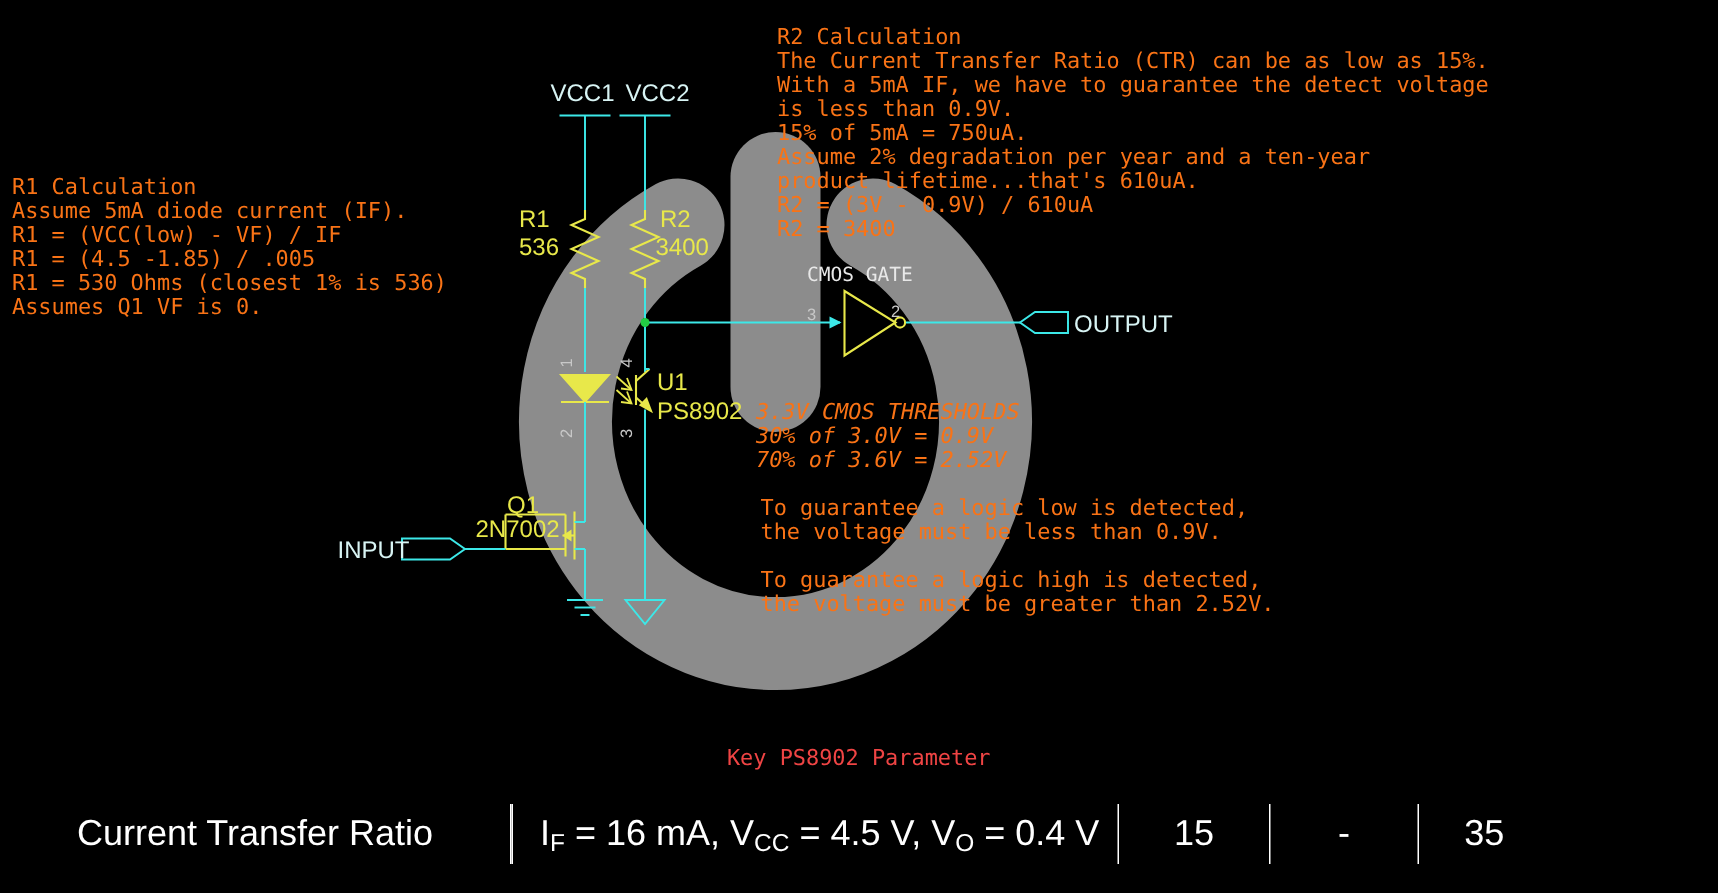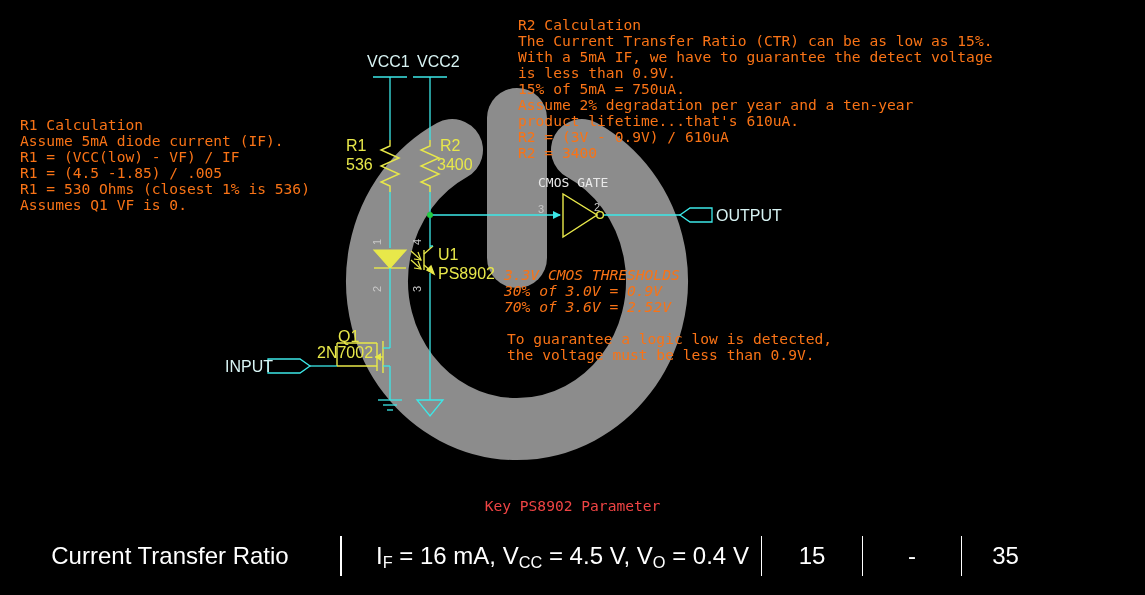--- a/index.html
+++ b/index.html
@@ -35,21 +35,21 @@
   
   .note {
     position: absolute;
     white-space: pre;
     font-family: "DejaVu Sans Mono", "Liberation Mono", monospace;
     font-size: 14.6px;
     line-height: 16px;
     letter-spacing: 0px;
     color: #f97316;
   }
-  .note.r1calc { left: 8px;   top: 117px; margin-left: 12px; }
+  .note.r1calc { left: 8px;   top: 117px; }
   .note.r2calc { left: 518px; top: 17px;  }
   .note.cmos   { left: 504px; top: 267px; font-style: italic; }
   .note.low    { left: 507px; top: 331px; }
   .note.high   { left: 507px; top: 379px; }
 
   .caption {
     position: absolute;
     left: 0; right: 0;
     top: 497px;
     text-align: center;
@@ -73,21 +73,21 @@
   #param-table .cell {
     display: flex;
     align-items: center;
     justify-content: center;
     height: 40px;
     font-size: 24px;
     white-space: nowrap;
   }
   #param-table .c-name  { width: 340px; }
   #param-table .c-sym   { width: 135px; }
-  #param-table .c-cond  { width: 385px; justify-content: flex-start; padding-left: 34px; }
+  #param-table .c-cond  { width: 385px; justify-content: flex-start; padding-left: 18px; }
   #param-table .c-min   { width: 100px; }
   #param-table .c-typ   { width: 98px; }
   #param-table .c-max   { width: 87px; }
   #param-table .divider {
     width: 1px;
     height: 40px;
     background: #ffffff;
     flex: 0 0 1px;
   }
   sub {
@@ -259,20 +259,22 @@
 R2 = (3V - 0.9V) / 610uA
 R2 = 3400</div>
 
   <div class="note cmos">3.3V CMOS THRESHOLDS
 30% of 3.0V = 0.9V
 70% of 3.6V = 2.52V</div>
 
   <div class="note low">To guarantee a logic low is detected,
 the voltage must be less than 0.9V.</div>
 
+  <div class="note high">To guarantee a logic high is detected,
+the voltage must be greater than 2.52V.</div>
 
   <div class="caption">Key PS8902 Parameter</div>
 
   <div id="param-table">
     <div class="cell c-name">Current Transfer Ratio</div>
     <div class="divider"></div>
     <div class="divider"></div>
     <div class="cell c-cond">
       <span id="cond-rich">I<sub>F</sub> = 16 mA, V<sub>CC</sub> = 4.5 V, V<sub>O</sub> = 0.4 V</span>
     </div>

